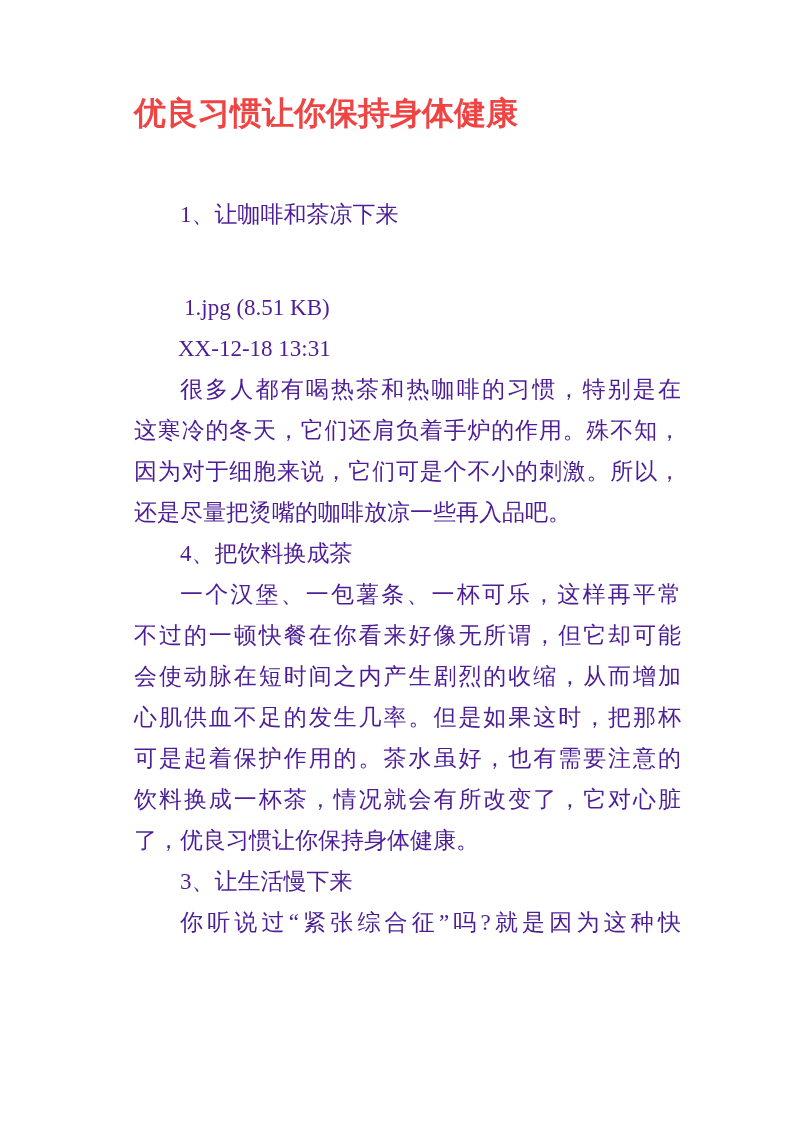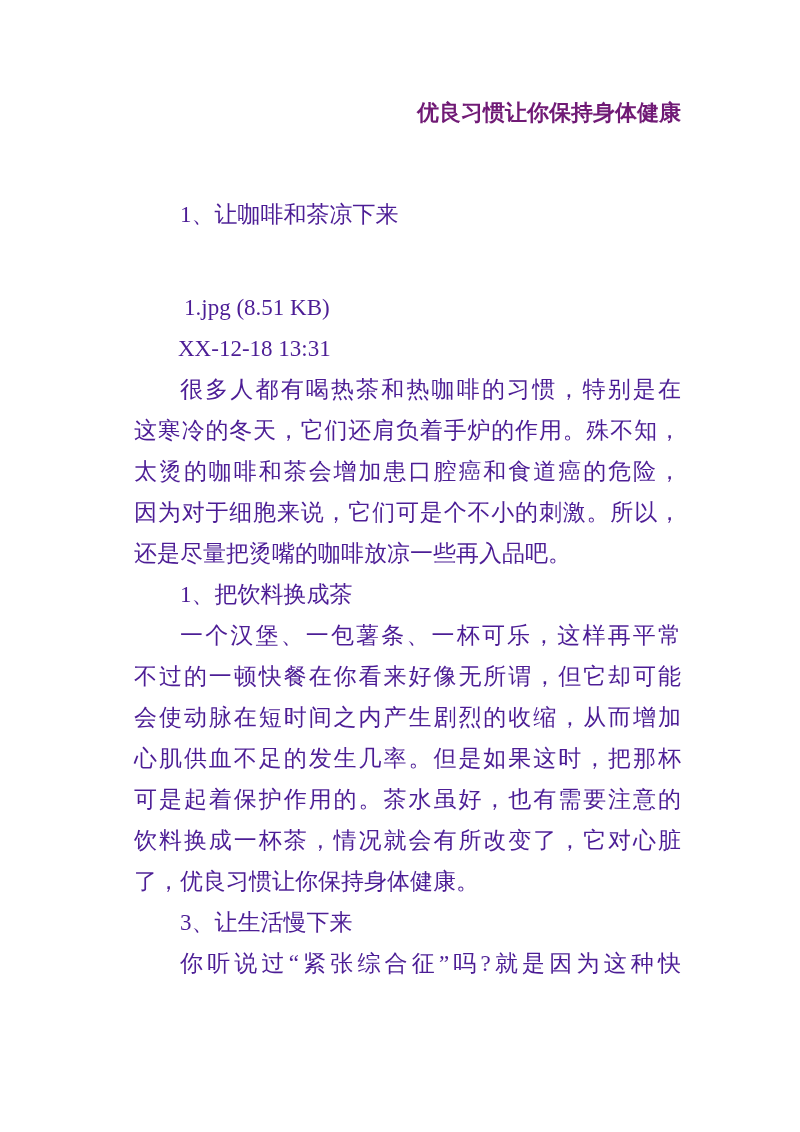--- a/index.html
+++ b/index.html
@@ -14,24 +14,24 @@
   .content {
     position: absolute;
     left: 134px;
     top: 0;
     width: 547px;
   }
   .doc-title {
     margin: 90px 0 0 0;
     font-family: "Liberation Sans", "DejaVu Sans", sans-serif;
     font-weight: bold;
-    font-size: 22px;
+    font-size: 32px;
     line-height: 46px;
-    text-align: right;
-    color: #701a75;
+    text-align: left;
+    color: #ef4444;
     white-space: nowrap;
   }
   .line {
     font-size: 23px;
     line-height: 41px;
     color: #4c1d95;
   }
   .fill {
     text-align: justify;
     text-align-last: justify;
@@ -47,24 +47,23 @@
 
 <div class="page">
   <div class="content">
     <h1 class="doc-title">优良习惯让你保持身体健康</h1>
     <div id="blocks">
         <div class="line heading">1、让咖啡和茶凉下来</div>
         <div class="line attachment">1.jpg (8.51 KB)</div>
         <div class="line timestamp">XX-12-18 13:31</div>
         <div class="line line indent fill">很多人都有喝热茶和热咖啡的习惯，特别是在</div>
         <div class="line line fill">这寒冷的冬天，它们还肩负着手炉的作用。殊不知，</div>
-        <div class="line line fill">太烫的咖啡和茶会增加患口腔癌和食道癌的危险，</div>
         <div class="line line fill">因为对于细胞来说，它们可是个不小的刺激。所以，</div>
         <div class="line line">还是尽量把烫嘴的咖啡放凉一些再入品吧。</div>
-        <div class="line heading">1、把饮料换成茶</div>
+        <div class="line heading">4、把饮料换成茶</div>
         <div class="line line indent fill">一个汉堡、一包薯条、一杯可乐，这样再平常</div>
         <div class="line line fill">不过的一顿快餐在你看来好像无所谓，但它却可能</div>
         <div class="line line fill">会使动脉在短时间之内产生剧烈的收缩，从而增加</div>
         <div class="line line fill">心肌供血不足的发生几率。但是如果这时，把那杯</div>
         <div class="line line fill">可是起着保护作用的。茶水虽好，也有需要注意的</div>
         <div class="line line fill">饮料换成一杯茶，情况就会有所改变了，它对心脏</div>
         <div class="line line">了，优良习惯让你保持身体健康。</div>
         <div class="line heading">3、让生活慢下来</div>
         <div class="line line indent fill">你听说过“紧张综合征”吗?就是因为这种快</div>
       </div>

